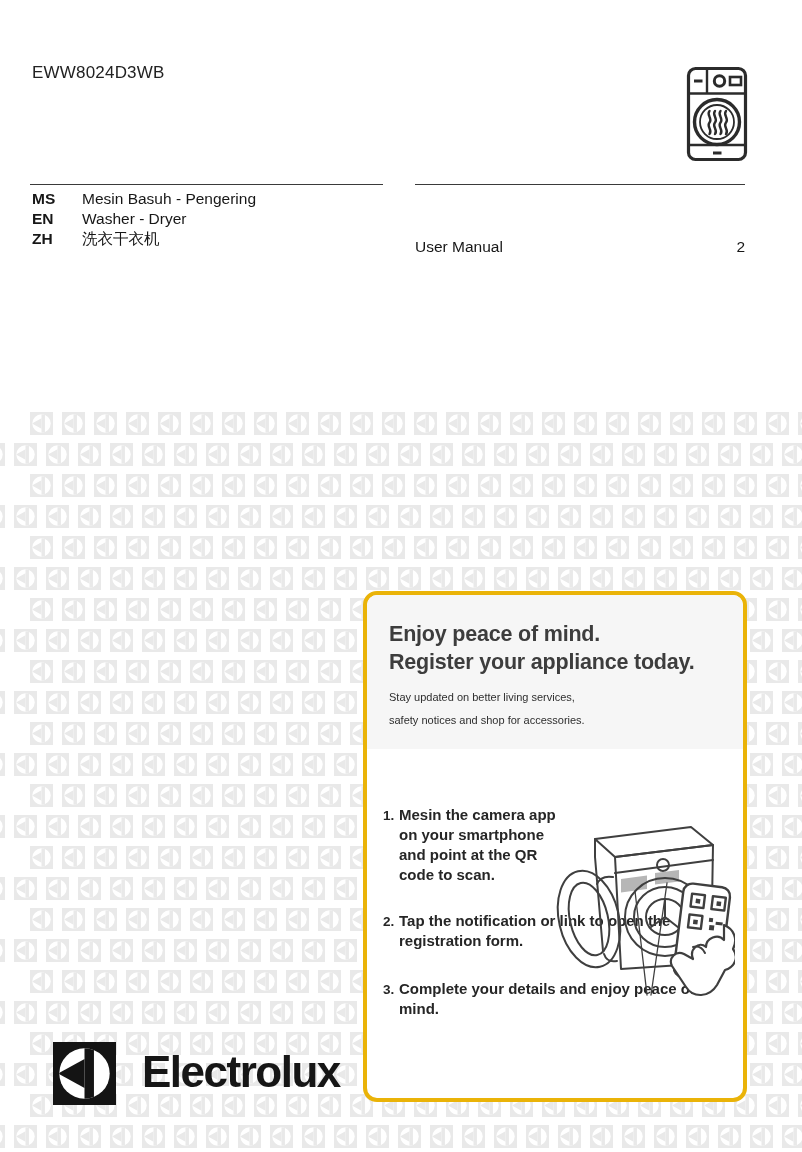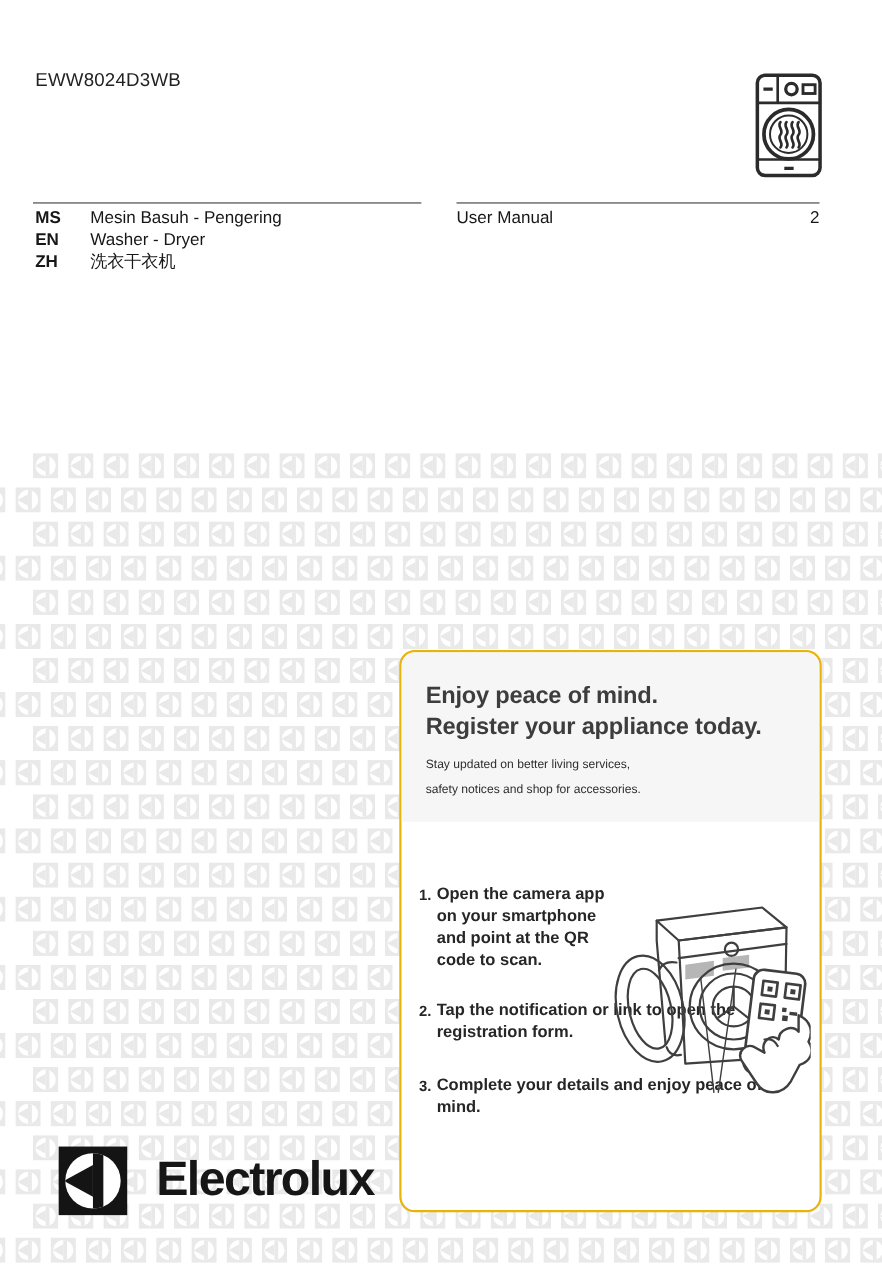--- a/index.html
+++ b/index.html
@@ -16,25 +16,25 @@
 
   
   .rule { position:absolute; height:0; border-top:1.5px solid #3a3a3a; }
   .rule-left { left:30px; top:184px; width:353px; }
   .rule-right { left:415px; top:184px; width:330px; }
   .lang-table { position:absolute; top:189px; font-size:15.5px; line-height:20px; color:#171717; }
   .lang-table.left { left:32px; width:351px; }
   .lang-table.right { left:415px; width:330px; }
   .lang-row { display:flex; }
   .lang-code { font-weight:bold; width:50px; flex:0 0 50px; }
-  .doc-row { display:flex; justify-content:space-between; }
+  .doc-row { display:flex; justify-content:space-between;margin-top:48px; }
 
   
   .reg-card { position:absolute; left:363px; top:591px; width:384px; height:511px;
-              border:2px solid #eab308; border-radius:14px; background:#fff; overflow:hidden; }
+              border:4px solid #eab308; border-radius:14px; background:#fff; overflow:hidden; }
   .reg-head { height:154px; background:#f6f6f6; padding:25px 22px 0 22px; }
   .reg-title { font-size:21.5px; line-height:28px; font-weight:bold; color:#3d3d3d; letter-spacing:-.2px; }
   .reg-sub { margin-top:10px; font-size:11px; line-height:23px; color:#2e2e2e; }
   .reg-body { position:relative; padding:0 16px; }
   .illustration { position:absolute; top:6px; right:8px; }
   .step { display:flex; font-weight:bold; color:#262626; font-size:15px; line-height:20px; }
   .step-num { flex:0 0 16px; font-size:13.5px; padding-top:1px; }
   .step-1 { margin-top:56px; }
   .step-1 .step-text { width:170px; }
   .step-2 { margin-top:26px; }
@@ -792,21 +792,21 @@
             </g>
           </g>
 
           <path d="M173,114 c10,4 14,14 9,24 c6,8 2,18 -8,21 l-8,15 c-8,13 -24,13 -31,2 l-14,-21 c-4,-8 4,-16 12,-12 l9,5 c-4,-10 6,-18 13,-12 c0,-9 12,-14 18,-7 z" fill="#ffffff" stroke-width="2.2"></path>
           <path d="M142,136 q8,-2 12,6"></path>
         </g>
       </svg>
 
       <div class="step step-1">
         <span class="step-num">1.</span>
-        <span class="step-text">Open the camera app on your smartphone and point at the QR code to scan.</span>
+        <span class="step-text">Mesin the camera app on your smartphone and point at the QR code to scan.</span>
       </div>
 
       <div class="step step-2">
         <span class="step-num">2.</span>
         <span class="step-text">Tap the notification or link to open the registration form.</span>
       </div>
 
       <div class="step step-3">
         <span class="step-num">3.</span>
         <span class="step-text">Complete your details and enjoy peace of mind.</span>

